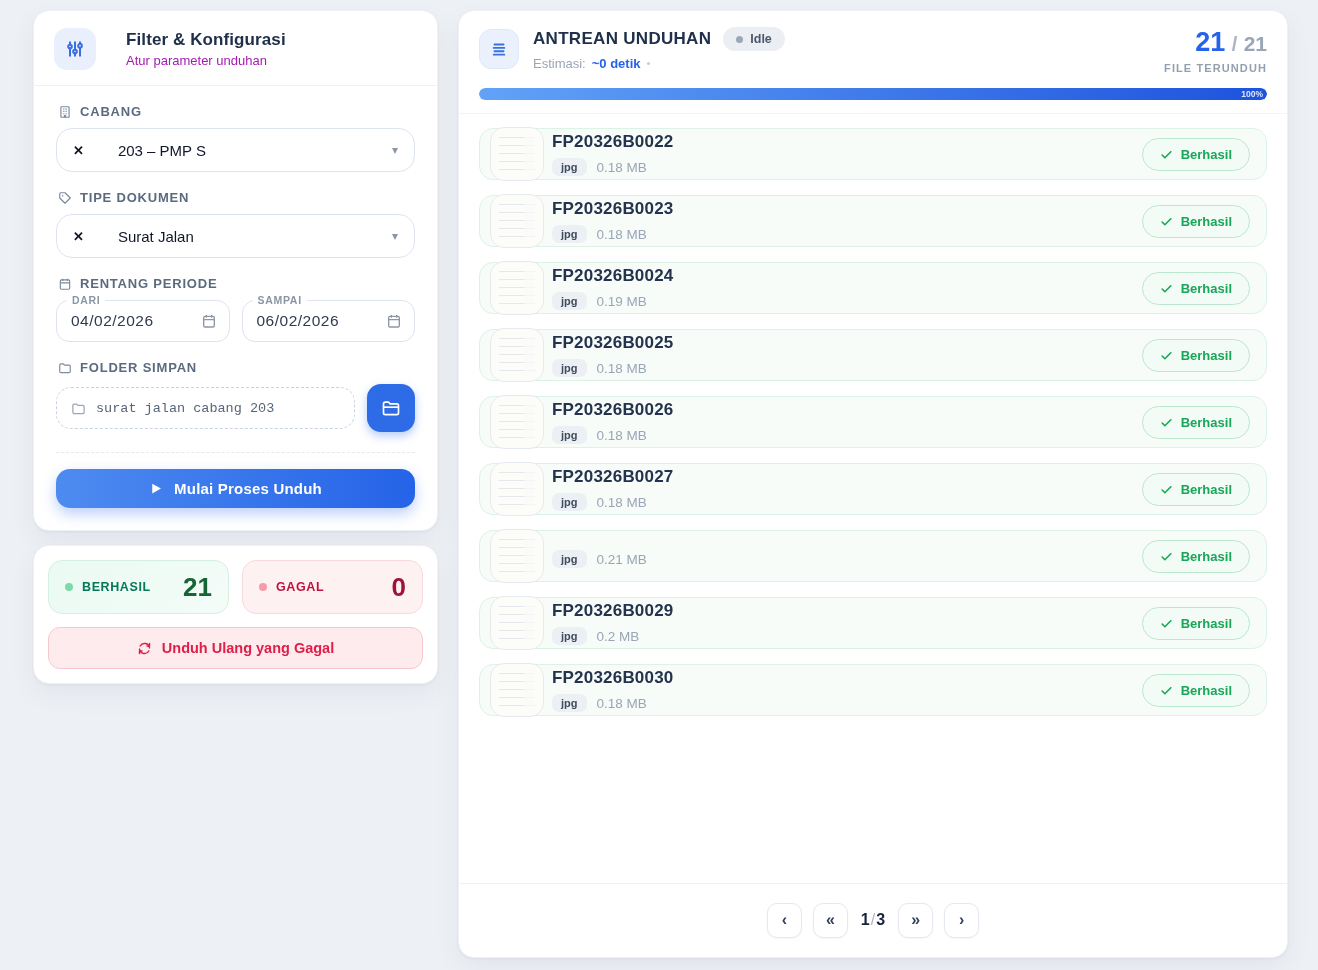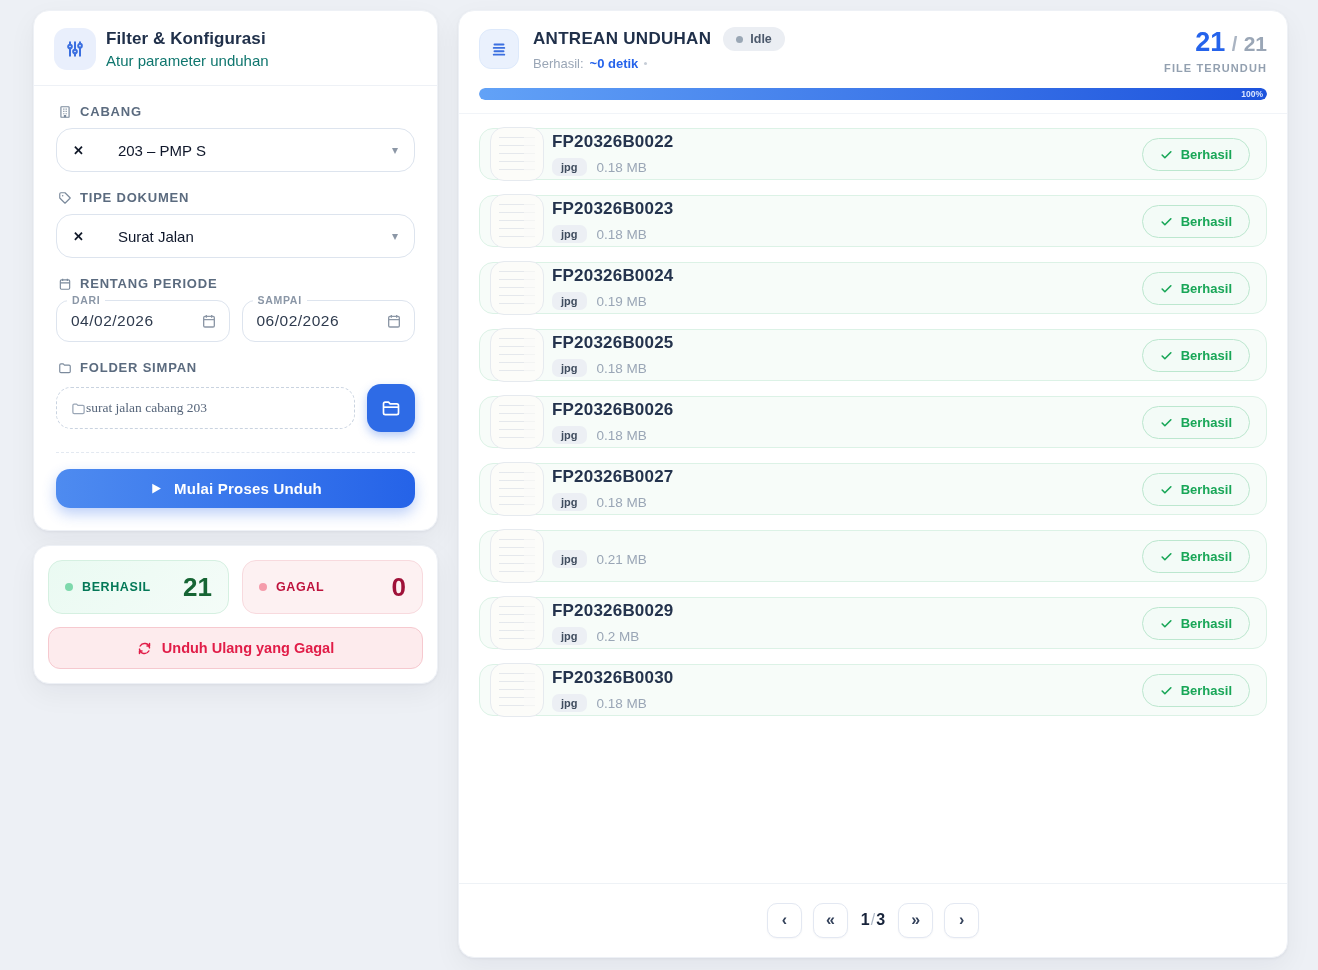--- a/index.html
+++ b/index.html
@@ -11,43 +11,43 @@
     overflow:hidden;
   }
   .layout { display:flex; gap:20px; padding:10px 30px 12px 33px; align-items:flex-start; }
   .card {
     background:#ffffff; border:1px solid #eef1f6; border-radius:16px;
     box-shadow:0 1px 3px rgba(16,24,40,.05), 0 10px 28px rgba(16,24,40,.05);
   }
   
   .left-col { width:405px; display:flex; flex-direction:column; gap:14px; }
   .filter-card { width:100%; }
-  .filter-head { display:flex; gap:10px; align-items:center; padding:17px 20px 15px; border-bottom:1px solid #eef1f6; }
+  .filter-head { display:flex; gap:30px; align-items:center; padding:17px 20px 15px; border-bottom:1px solid #eef1f6; }
   .icon-sq { width:42px; height:42px; border-radius:13px; background:#e9effc; display:flex; align-items:center; justify-content:center; flex:0 0 auto; }
   .filter-title { font-size:17px; font-weight:700; color:#20304a; letter-spacing:.1px; }
-  .filter-sub { font-size:15px; color:#0f766e; margin-top:3px; }
+  .filter-sub { font-size:13px; color:#a21caf; margin-top:3px; }
   .filter-body { padding:18px 22px 22px; }
   .sec-label { display:flex; align-items:center; gap:8px; font-size:13px; font-weight:700; letter-spacing:.8px; color:#5b6b7f; margin:0 0 9px 2px; }
   .sec-label svg { flex:0 0 auto; }
   .select-box {
     height:44px; border:1px solid #dde4ee; border-radius:16px; background:#fff;
     display:flex; align-items:center; padding:0 16px; margin-bottom:18px; cursor:pointer;
   }
   .clear-x { font-size:13px; font-weight:800; color:#101828; margin-right:34px; cursor:pointer; }
   .select-value { flex:1; font-size:15px; color:#0f172a; }
   .caret { font-size:12px; color:#8c97a6; }
   .date-row { display:flex; gap:12px; margin-bottom:18px; }
   .date-field { position:relative; flex:1; height:42px; border:1px solid #dde4ee; border-radius:13px; display:flex; align-items:center; padding:0 12px 0 14px; background:#fff; }
   .date-float { position:absolute; top:-7px; left:10px; background:#fff; padding:0 5px; font-size:10.5px; font-weight:700; letter-spacing:.7px; color:#8a96a6;text-align:right; }
   .date-value { flex:1; font-size:15.5px; color:#2f3b4e; letter-spacing:.5px; }
   .folder-row { display:flex; gap:12px; align-items:center; margin-bottom:20px; }
   .folder-input {
     flex:1; height:42px; border:1.5px dashed #c9d3e0; border-radius:15px;
-    display:flex; align-items:center; padding:0 14px; color:#56657a;
-    font-family:Liberation Serif, serif; font-size:13.5px;
+    display:flex; align-items:center; gap:10px; padding:0 14px; color:#56657a;
+    font-family:Liberation Mono, monospace; font-size:13.5px;
   }
   .browse-btn { width:48px; height:48px; border:none; border-radius:14px; background:#2e6be6; display:flex; align-items:center; justify-content:center; cursor:pointer; box-shadow:0 4px 10px rgba(46,107,230,.35); }
   .start-wrap { border-top:1.5px dashed #e3e9f1; padding-top:16px; }
   .start-btn {
     width:100%; height:39px; border:none; border-radius:14px; cursor:pointer;
     background:linear-gradient(90deg,#4e8bf0,#2563e8);
     color:#fff; font-family:inherit; font-size:15px; font-weight:700; letter-spacing:.2px;
     display:flex; align-items:center; justify-content:center; gap:12px;
     box-shadow:0 6px 14px rgba(37,99,232,.30);
   }
@@ -275,21 +275,21 @@
           </div>
           <div>
             <div class="q-title-row">
               <span class="q-title">ANTREAN UNDUHAN</span>
               <span class="idle-badge">
                 <span class="dot dot-idle"></span>
                 <span>Idle</span>
               </span>
             </div>
             <div class="q-sub">
-              <span>Berhasil:</span>
+              <span>Estimasi:</span>
               <b>~0 detik</b>
               <span class="tiny-dot"></span>
             </div>
           </div>
         </div>
         <div class="q-counter">
           <div>
             <span class="q-count-big">21</span>
             <span class="q-count-sep">/</span>
             <span class="q-count-total">21</span>

